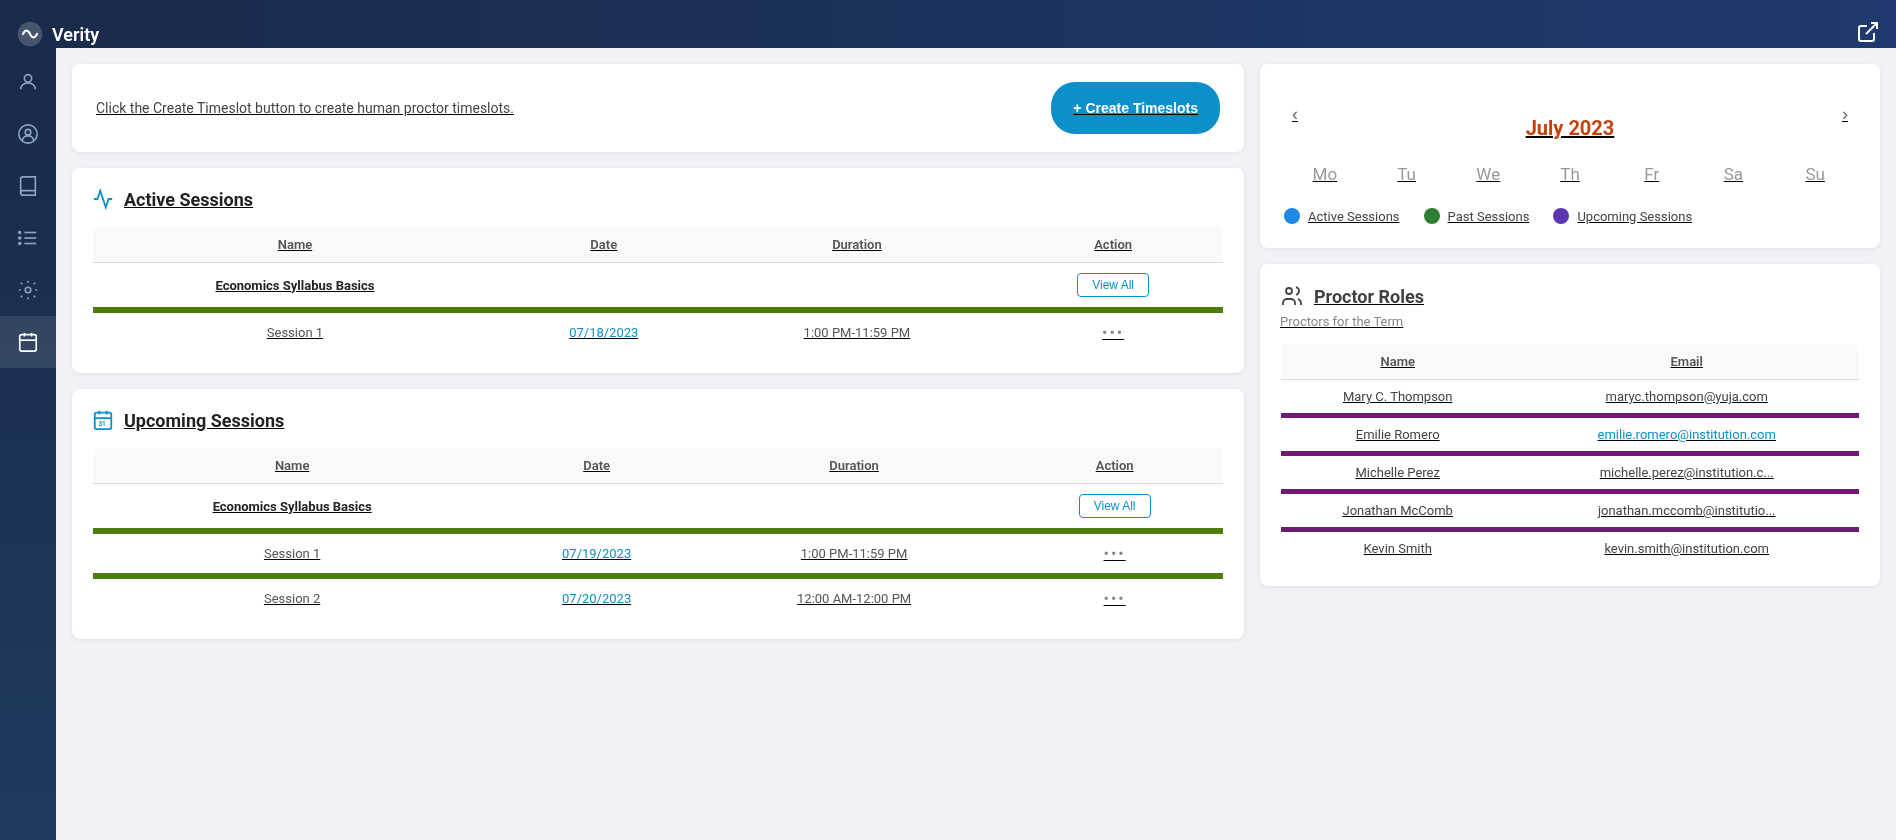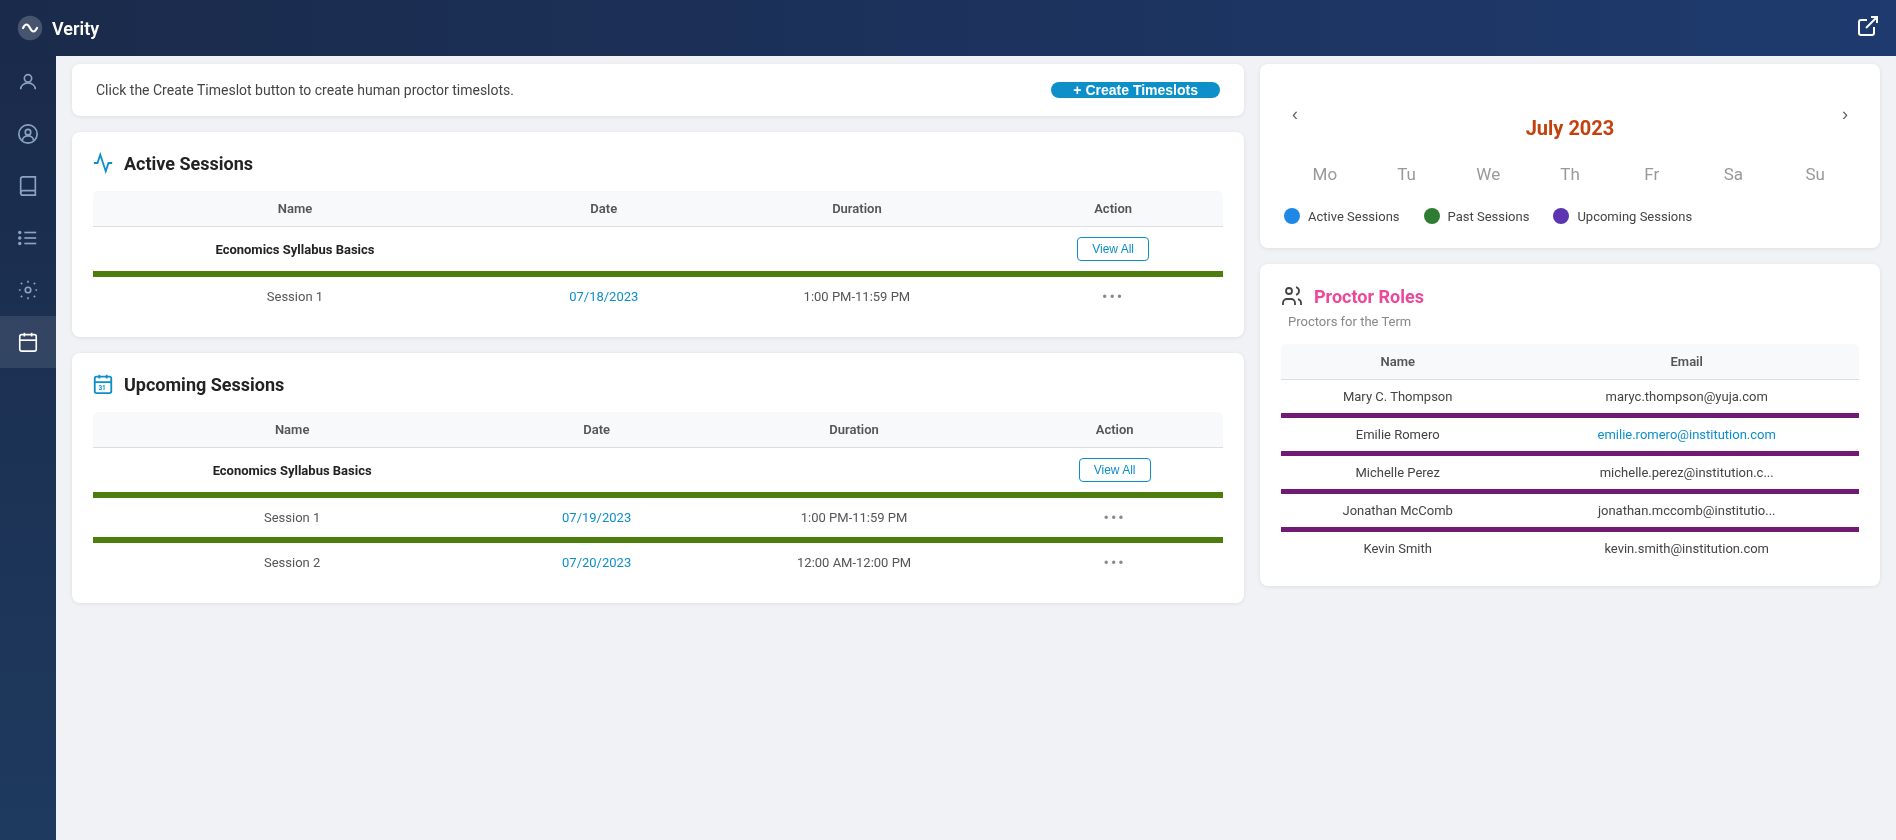--- a/index.html
+++ b/index.html
@@ -14,24 +14,24 @@
       color: #8ba4c0;
       transition: color 0.2s;
     }
     .sidebar-icon.active { color: #fff; background: rgba(255,255,255,0.1); }
     .sidebar-icon svg { width: 22px; height: 22px; }
 
     
     .topbar {
       position: fixed;
       top: 0; left: 0; right: 0;
-      height: 56px;
+      height: 48px;
       background: linear-gradient(90deg, #1a2a4a 0%, #1e3a6e 100%);
       display: flex;
-      align-items: center;
+      align-items: flex-end;
       padding: 0 16px;
       z-index: 100;
     }
     .topbar-logo {
       display: flex;
       align-items: center;
       gap: 8px;
       color: #fff;
       font-size: 18px;
       font-weight: 600;
@@ -59,20 +59,21 @@
       align-items: center;
       padding-top: 8px;
       flex-shrink: 0;
     }
     .main-content {
       flex: 1;
       overflow-y: auto;
       padding: 16px;
       display: flex;
       gap: 16px;
+      text-decoration: underline;
     }
 
     
     .left-col { flex: 1; min-width: 0; display: flex; flex-direction: column; gap: 16px; }
 
     
     .header-banner {
       background: #fff;
       border-radius: 8px;
       padding: 18px 24px;
@@ -80,21 +81,21 @@
       align-items: center;
       justify-content: space-between;
       box-shadow: 0 1px 4px rgba(0,0,0,0.08);
     }
     .header-banner-text { color: #444; font-size: 14px; }
     .create-btn {
       background: #0d8fca;
       color: #fff;
       border: none;
       border-radius: 24px;
-      padding: 0 22px;
+      padding: 18px 22px;
       font-size: 14px;
       font-weight: 600;
       cursor: pointer;
       white-space: nowrap;
     }
 
     
     .session-card {
       background: #fff;
       border-radius: 8px;
@@ -197,22 +198,22 @@
       border-radius: 8px;
       padding: 20px;
       box-shadow: 0 1px 4px rgba(0,0,0,0.08);
     }
     .proctor-header {
       display: flex;
       align-items: center;
       gap: 10px;
       margin-bottom: 6px;
     }
-    .proctor-title { font-size: 18px; font-weight: 700; color: #ec4899; }
-    .proctor-subtitle { font-size: 13px; color: #888; margin-bottom: 14px; margin-left: 8px; }
+    .proctor-title { font-size: 18px; font-weight: 700; color: #404040; }
+    .proctor-subtitle { font-size: 13px; color: #888; margin-bottom: 14px; }
     .proctor-table {
       width: 100%;
       border-collapse: collapse;
       border: 1px solid #ddd;
       border-radius: 6px;
       overflow: hidden;
     }
     .proctor-table th {
       background: #f8f9fa;
       padding: 10px 16px;

